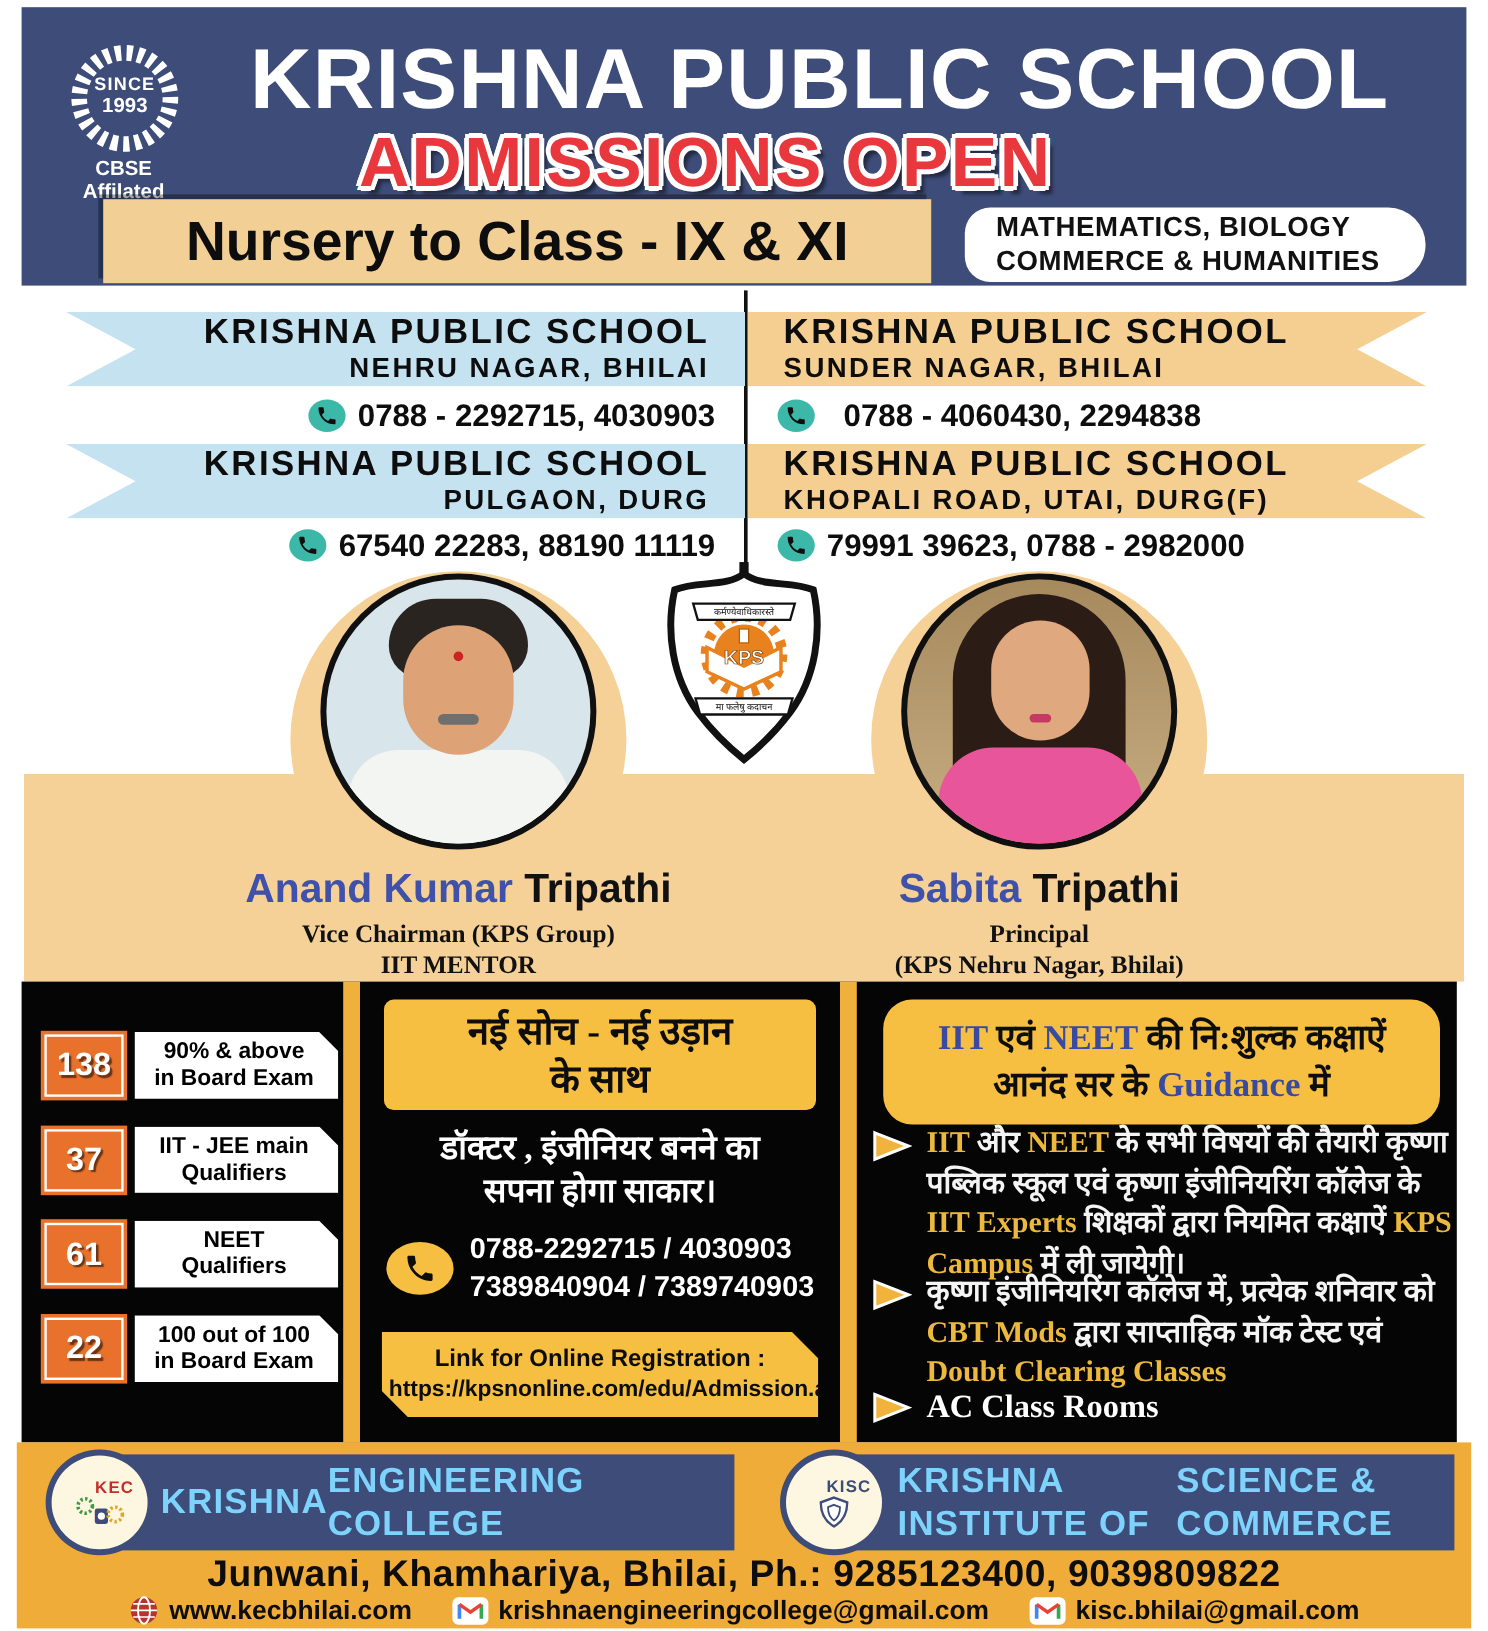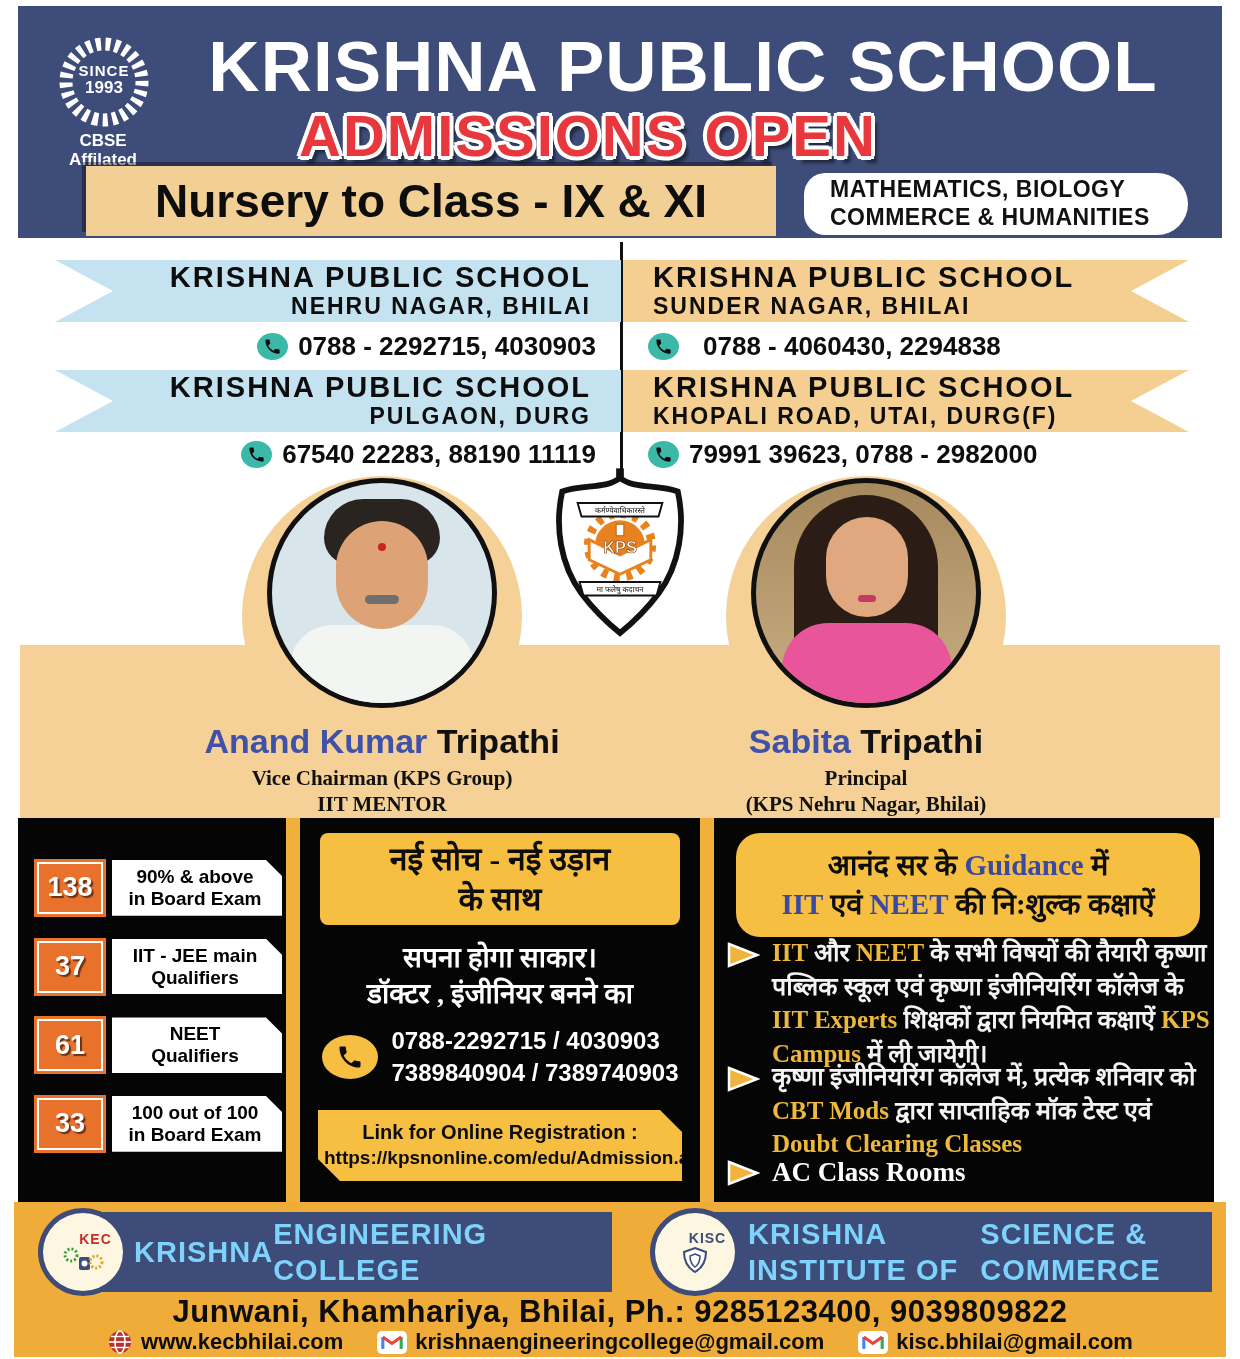--- a/index.html
+++ b/index.html
@@ -287,58 +287,58 @@
         </div>
       </div>
       <div class="stat">
         <div class="stat-num">61</div>
         <div class="stat-label">
           <div>NEET</div>
           <div>Qualifiers</div>
         </div>
       </div>
       <div class="stat">
-        <div class="stat-num">33</div>
+        <div class="stat-num">22</div>
         <div class="stat-label">
           <div>100 out of 100</div>
           <div>in Board Exam</div>
         </div>
       </div>
     </div>
 
     <div class="panel2">
       <div class="promo-head">
         <div>नई सोच - नई उड़ान</div>
         <div>के साथ</div>
       </div>
       <div class="promo-tag">
+        <div>डॉक्टर , इंजीनियर बनने का</div>
         <div>सपना होगा साकार।</div>
-        <div>डॉक्टर , इंजीनियर बनने का</div>
       </div>
       <div class="promo-phones">
         <span class="tel-badge2">
           <svg width="28" height="28" viewBox="0 0 24 24">
               <path fill="#0d0d0d" d="M6.6 10.8c1.5 3 3.6 5.1 6.6 6.6l2.2-2.2c.3-.3.7-.4 1-.2 1.1.4 2.3.6 3.6.6.6 0 1 .4 1 1V20c0 .6-.4 1-1 1C10.6 21 3 13.4 3 4c0-.6.4-1 1-1h3.5c.6 0 1 .4 1 1 0 1.2.2 2.4.6 3.6.1.3 0 .7-.2 1l-2.3 2.2z"></path>
             </svg>
         </span>
         <div class="promo-phone-lines">
           <div>0788-2292715 / 4030903</div>
           <div>7389840904 / 7389740903</div>
         </div>
       </div>
       <div class="promo-reg">
         <div class="reg-label">Link for Online Registration :</div>
         <div class="reg-url">https://kpsnonline.com/edu/Admission.aspx</div>
       </div>
     </div>
 
     <div class="panel3">
       <div class="guide-head">
+        <div><span class="en">IIT</span><span> एवं </span><span class="en">NEET</span><span> की नि:शुल्क कक्षाऐं</span></div>
         <div><span>आनंद सर के </span><span class="en">Guidance</span><span> में</span></div>
-        <div><span class="en">IIT</span><span> एवं </span><span class="en">NEET</span><span> की नि:शुल्क कक्षाऐं</span></div>
       </div>
 
       <div class="bullet b1">
         <span class="arrow">
           <svg width="34" height="28" viewBox="0 0 34 28">
               <polygon points="3,3 31,14 3,25" fill="#f2b33c" stroke="#ffffff" stroke-width="2.5"></polygon>
             </svg>
         </span>
         <span class="btxt"><span class="gold">IIT</span><span> और </span><span class="gold">NEET</span><span> के सभी विषयों की तैयारी कृष्णा पब्लिक स्कूल एवं कृष्णा इंजीनियरिंग कॉलेज के </span><span class="gold">IIT Experts</span><span> शिक्षकों द्वारा नियमित कक्षाऐं </span><span class="gold">KPS Campus</span><span> में ली जायेगी।</span></span>
       </div>

